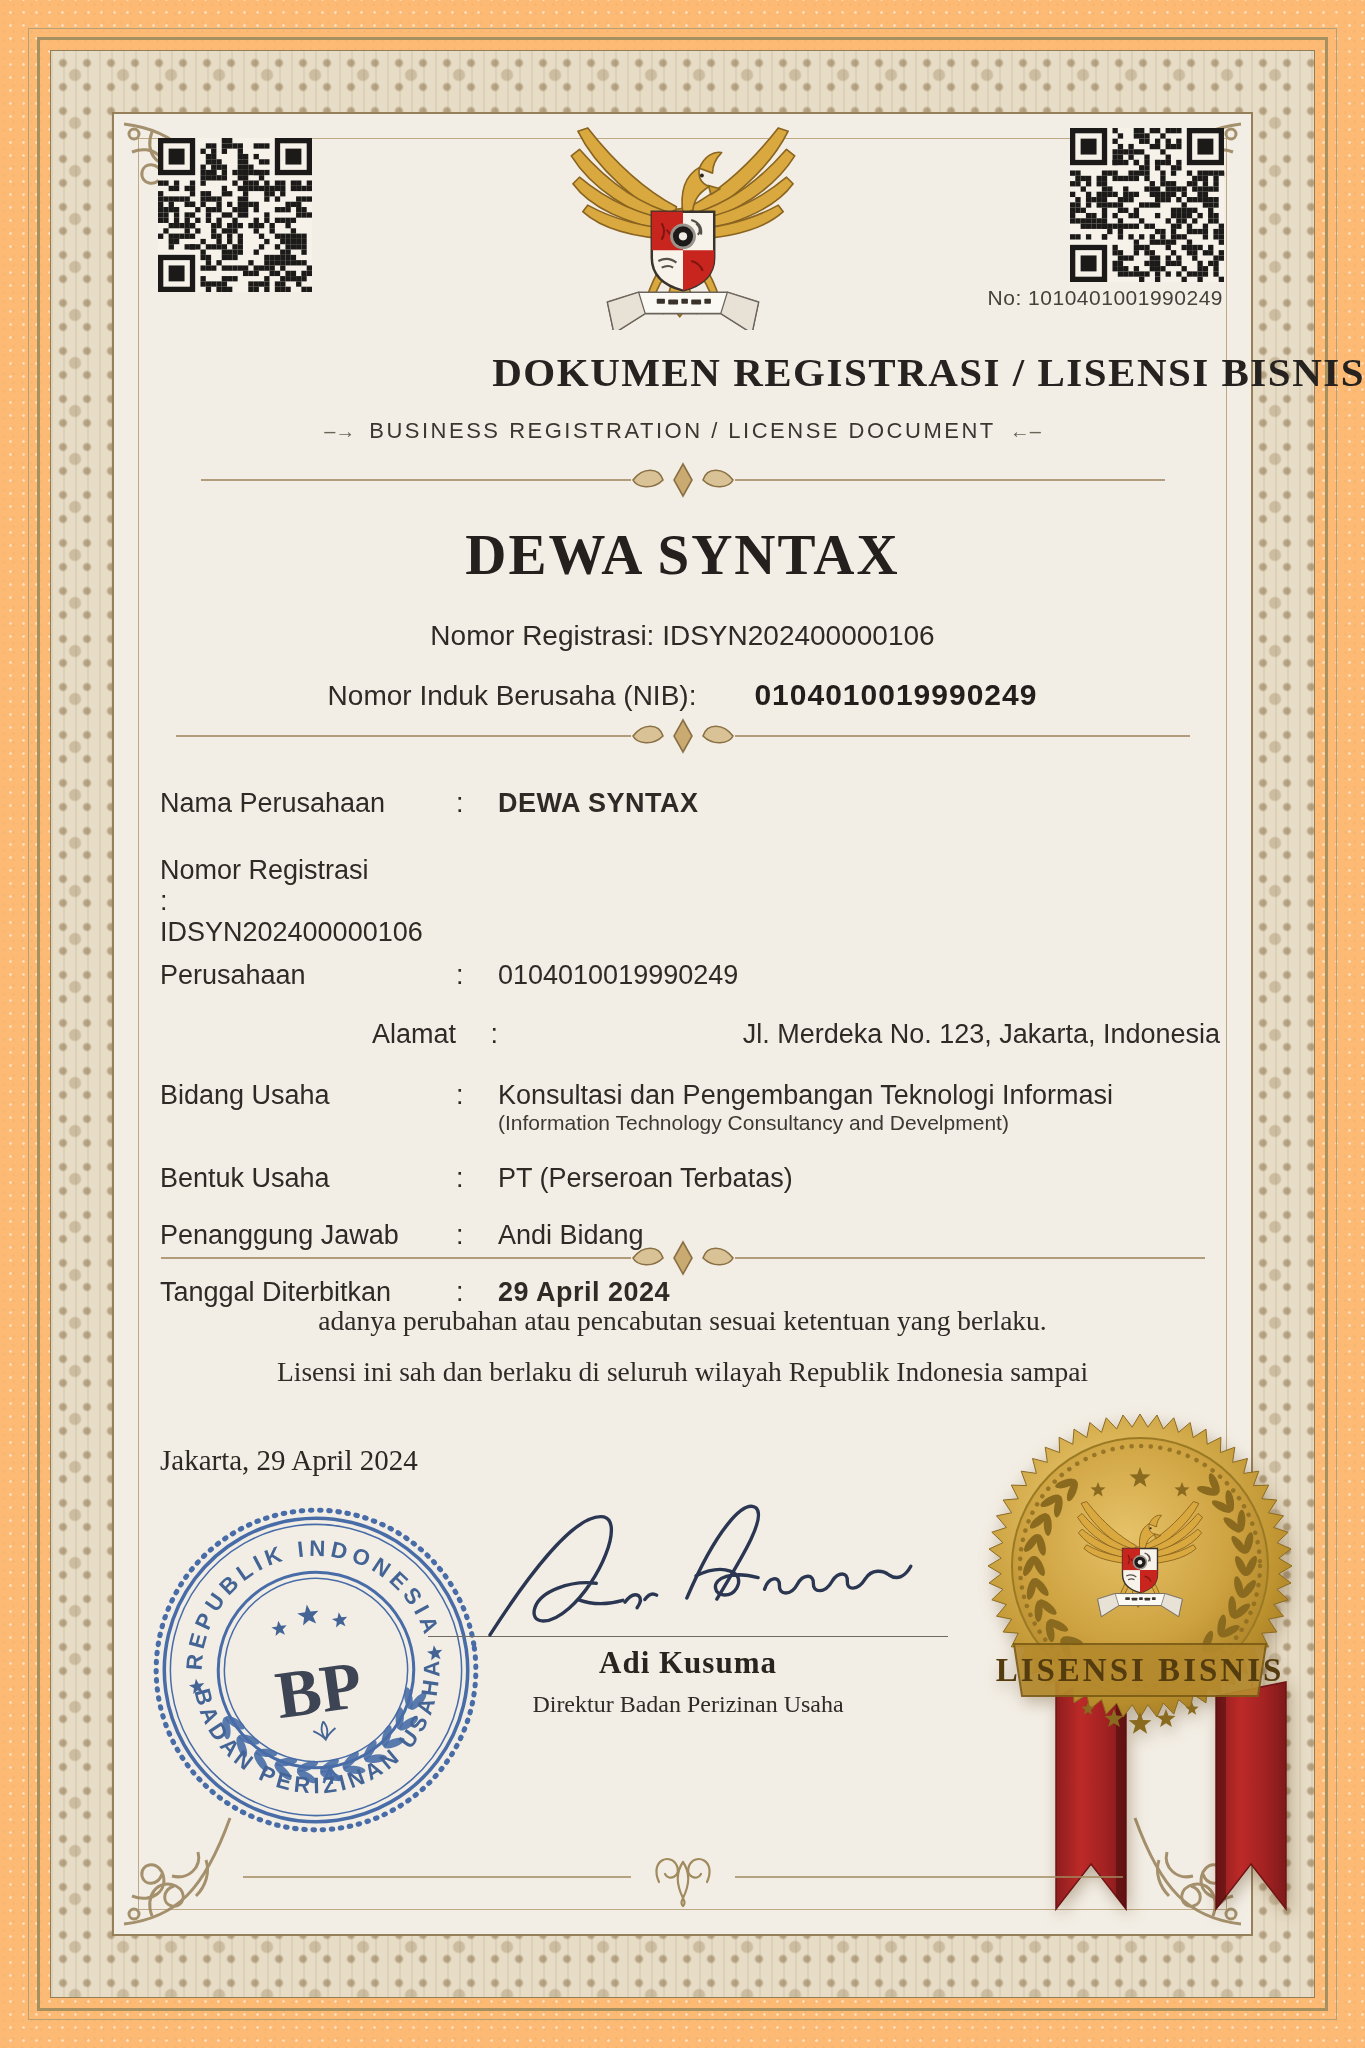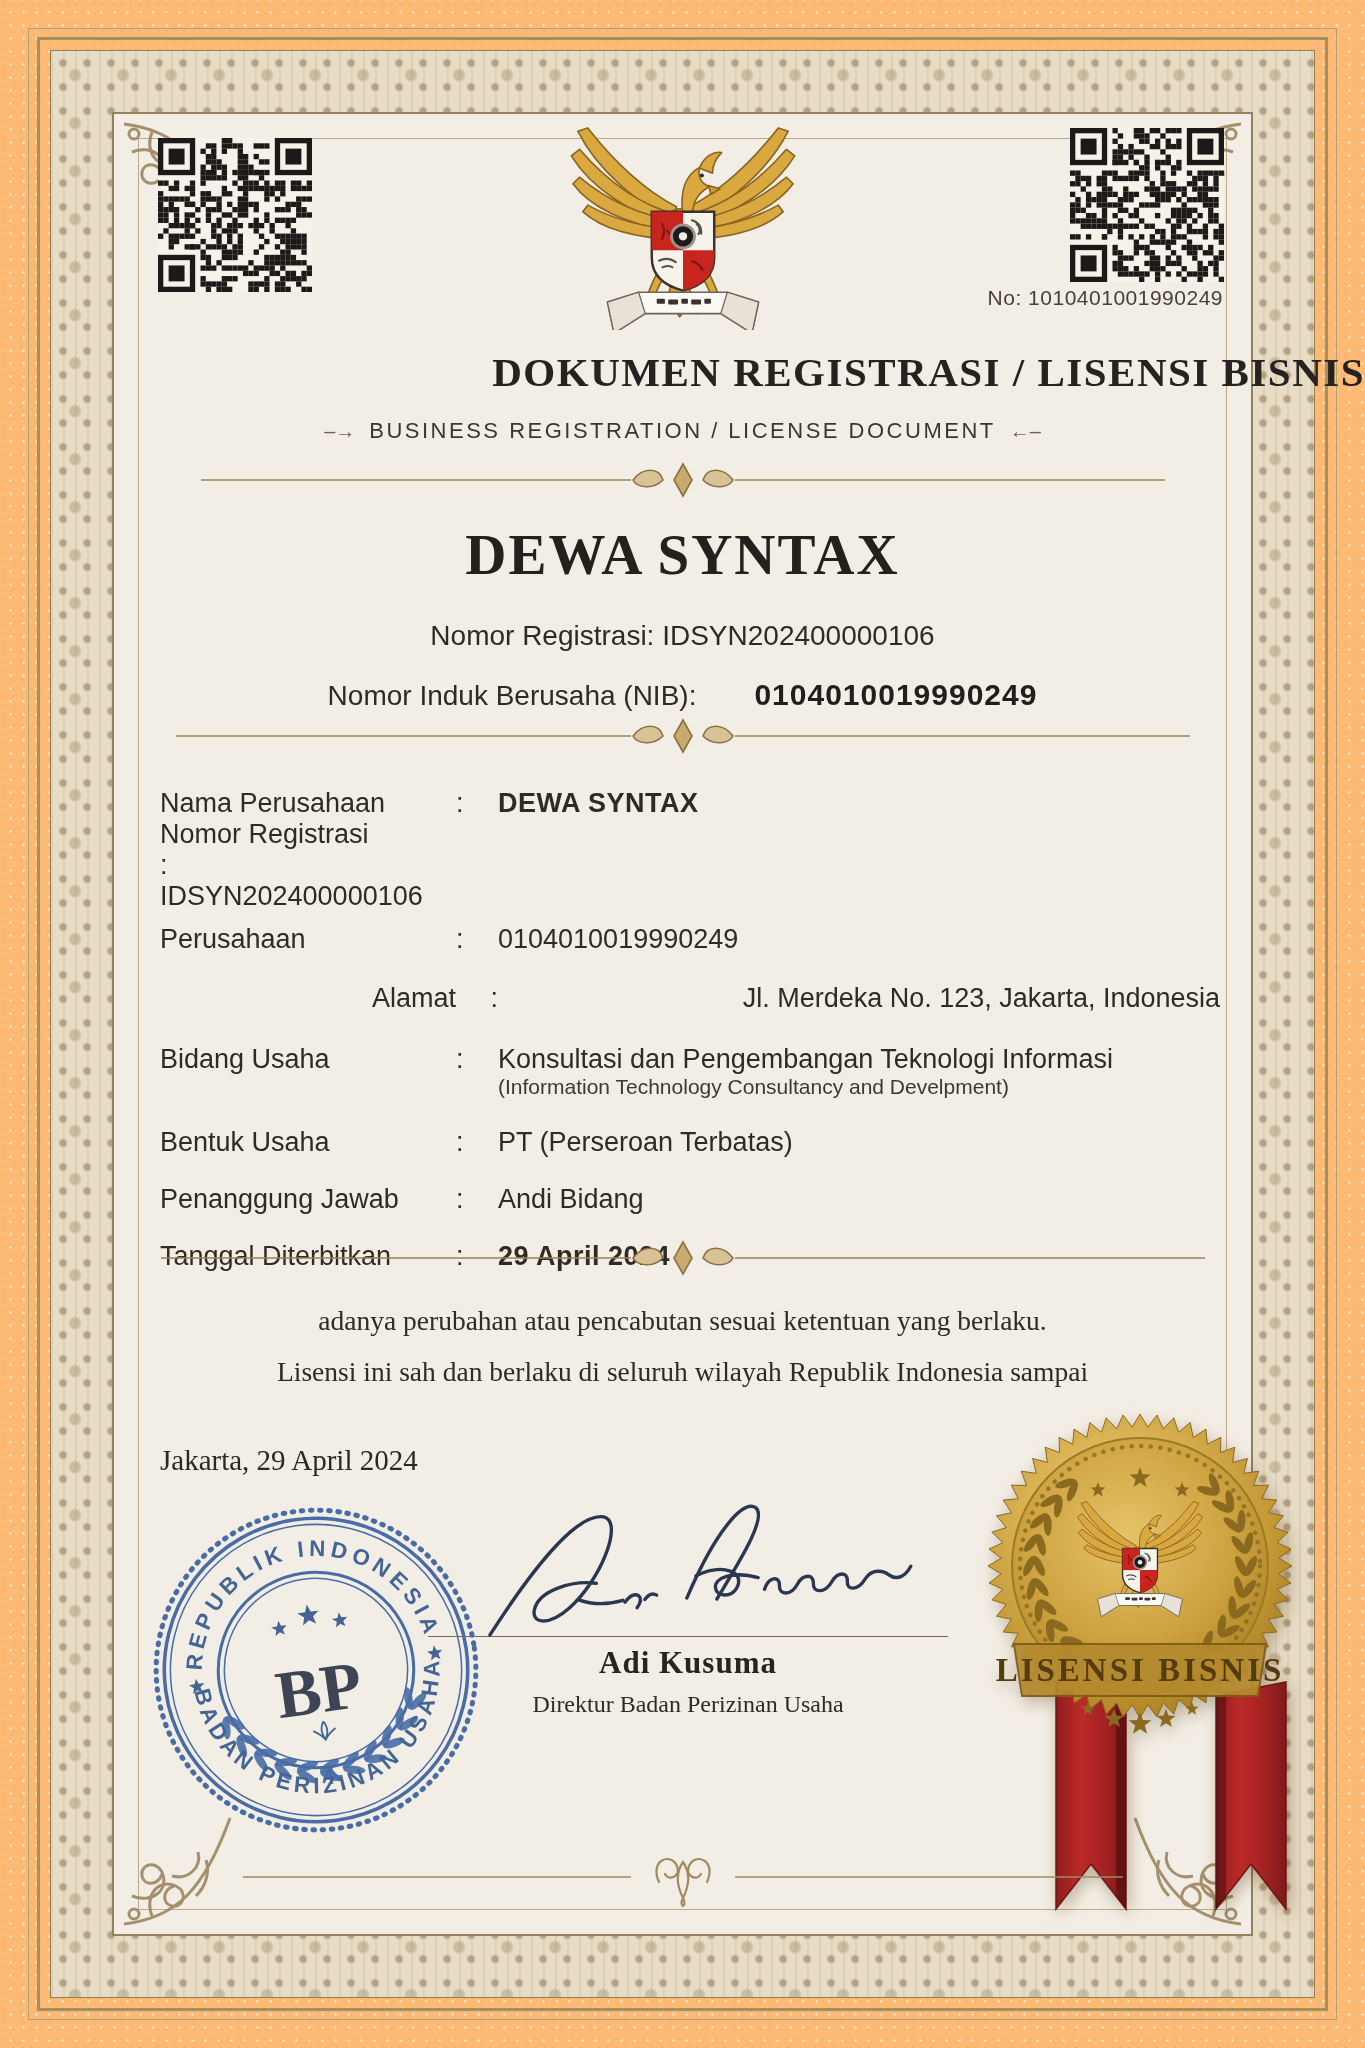--- a/index.html
+++ b/index.html
@@ -51,21 +51,21 @@
   .nib-line .num{font-weight:bold;font-size:30px;margin-left:58px;letter-spacing:1px;color:#211e1b;}
   
   .ftable{position:absolute;left:160px;top:788px;width:1060px;font-family:"Liberation Sans",sans-serif;
           font-size:27px;color:#2e2a26;}
   .frow{display:flex;align-items:flex-start;}
   .flabel{width:296px;flex:none;}
   .fcolon{width:42px;flex:none;}
   .fvalue{flex:1;}
   .fvalue.b{font-weight:bold;letter-spacing:.5px;}
   .fsub{font-size:21px;color:#3c3833;margin-top:0;}
-  .m-nama{justify-content:space-between;}
+  .m-nama{margin-bottom:36px;justify-content:space-between;}
   .m-reg{margin-bottom:12px;flex-direction:column;}
   .m-perus{margin-bottom:28px;}
   .m-alamat{margin-bottom:30px;text-align:right;}
   .m-bidang{margin-bottom:28px;}
   .m-bentuk{margin-bottom:26px;}
   .m-pj{margin-bottom:26px;}
   
   .legal{position:absolute;left:120px;right:120px;top:1296px;text-align:center;font-size:27.5px;
          color:#2f2b26;line-height:1.85;}
   .place-date{position:absolute;left:160px;top:1444px;font-size:29px;color:#2c2823;}

